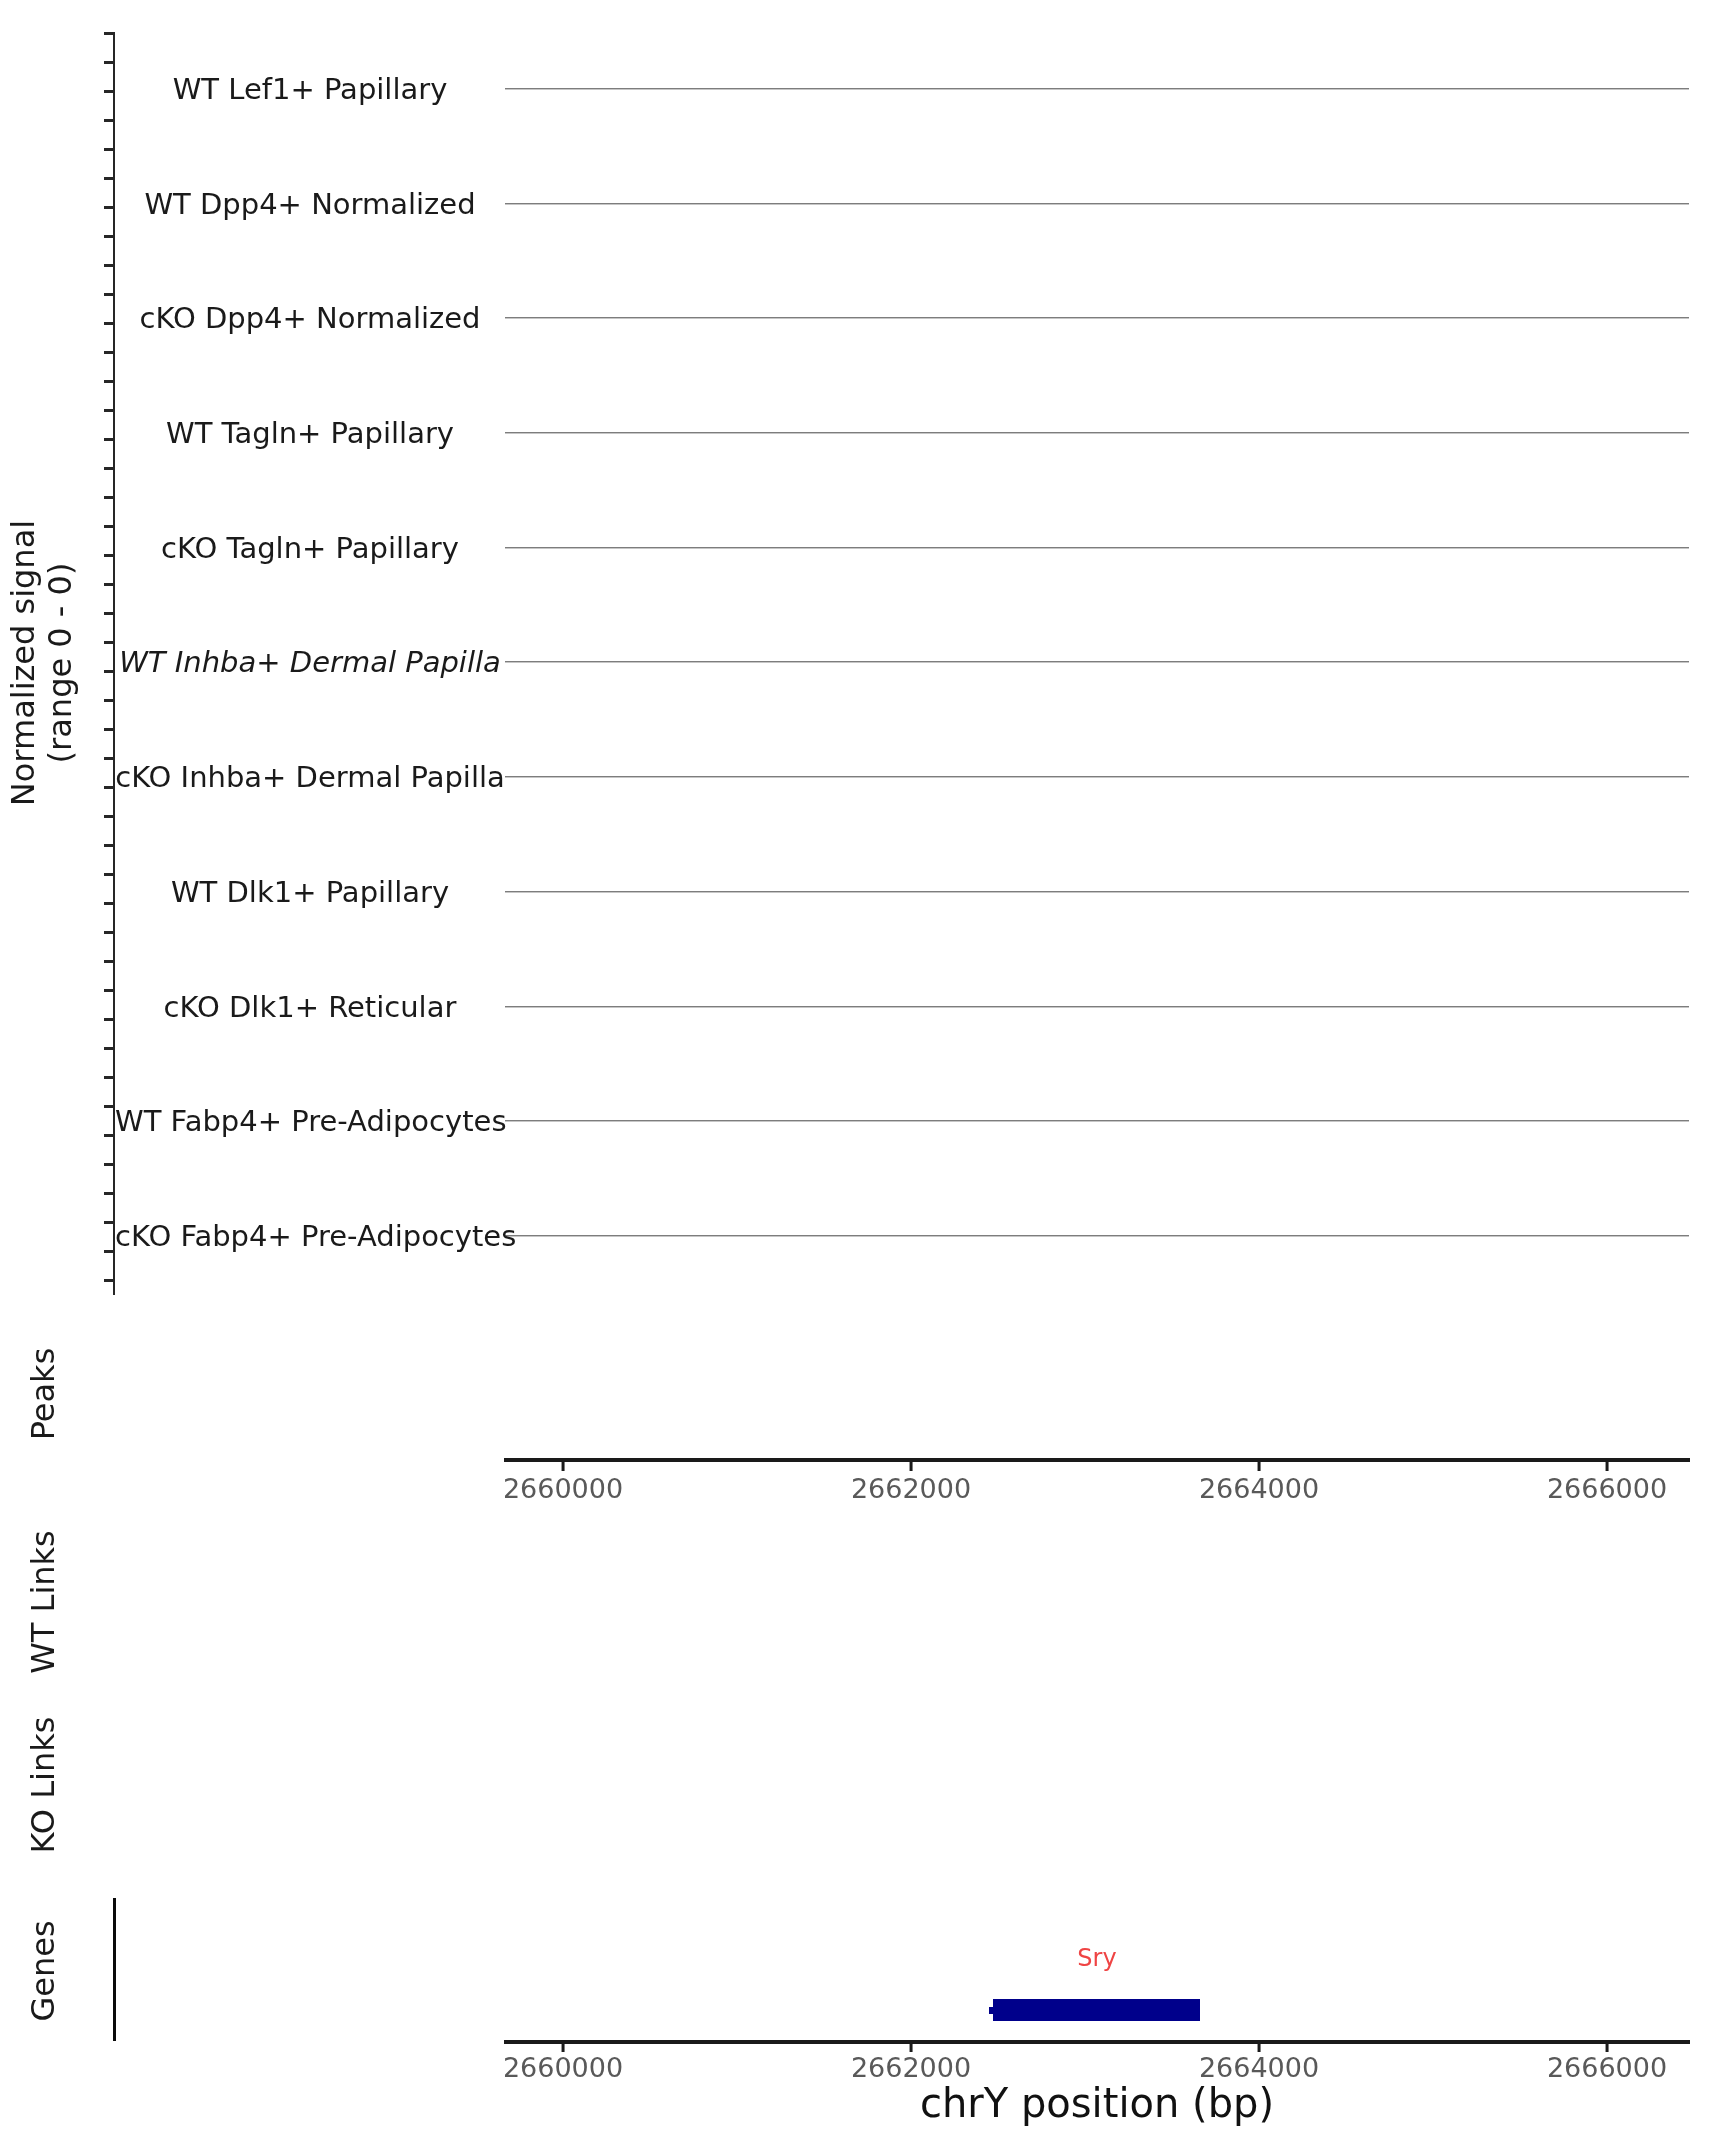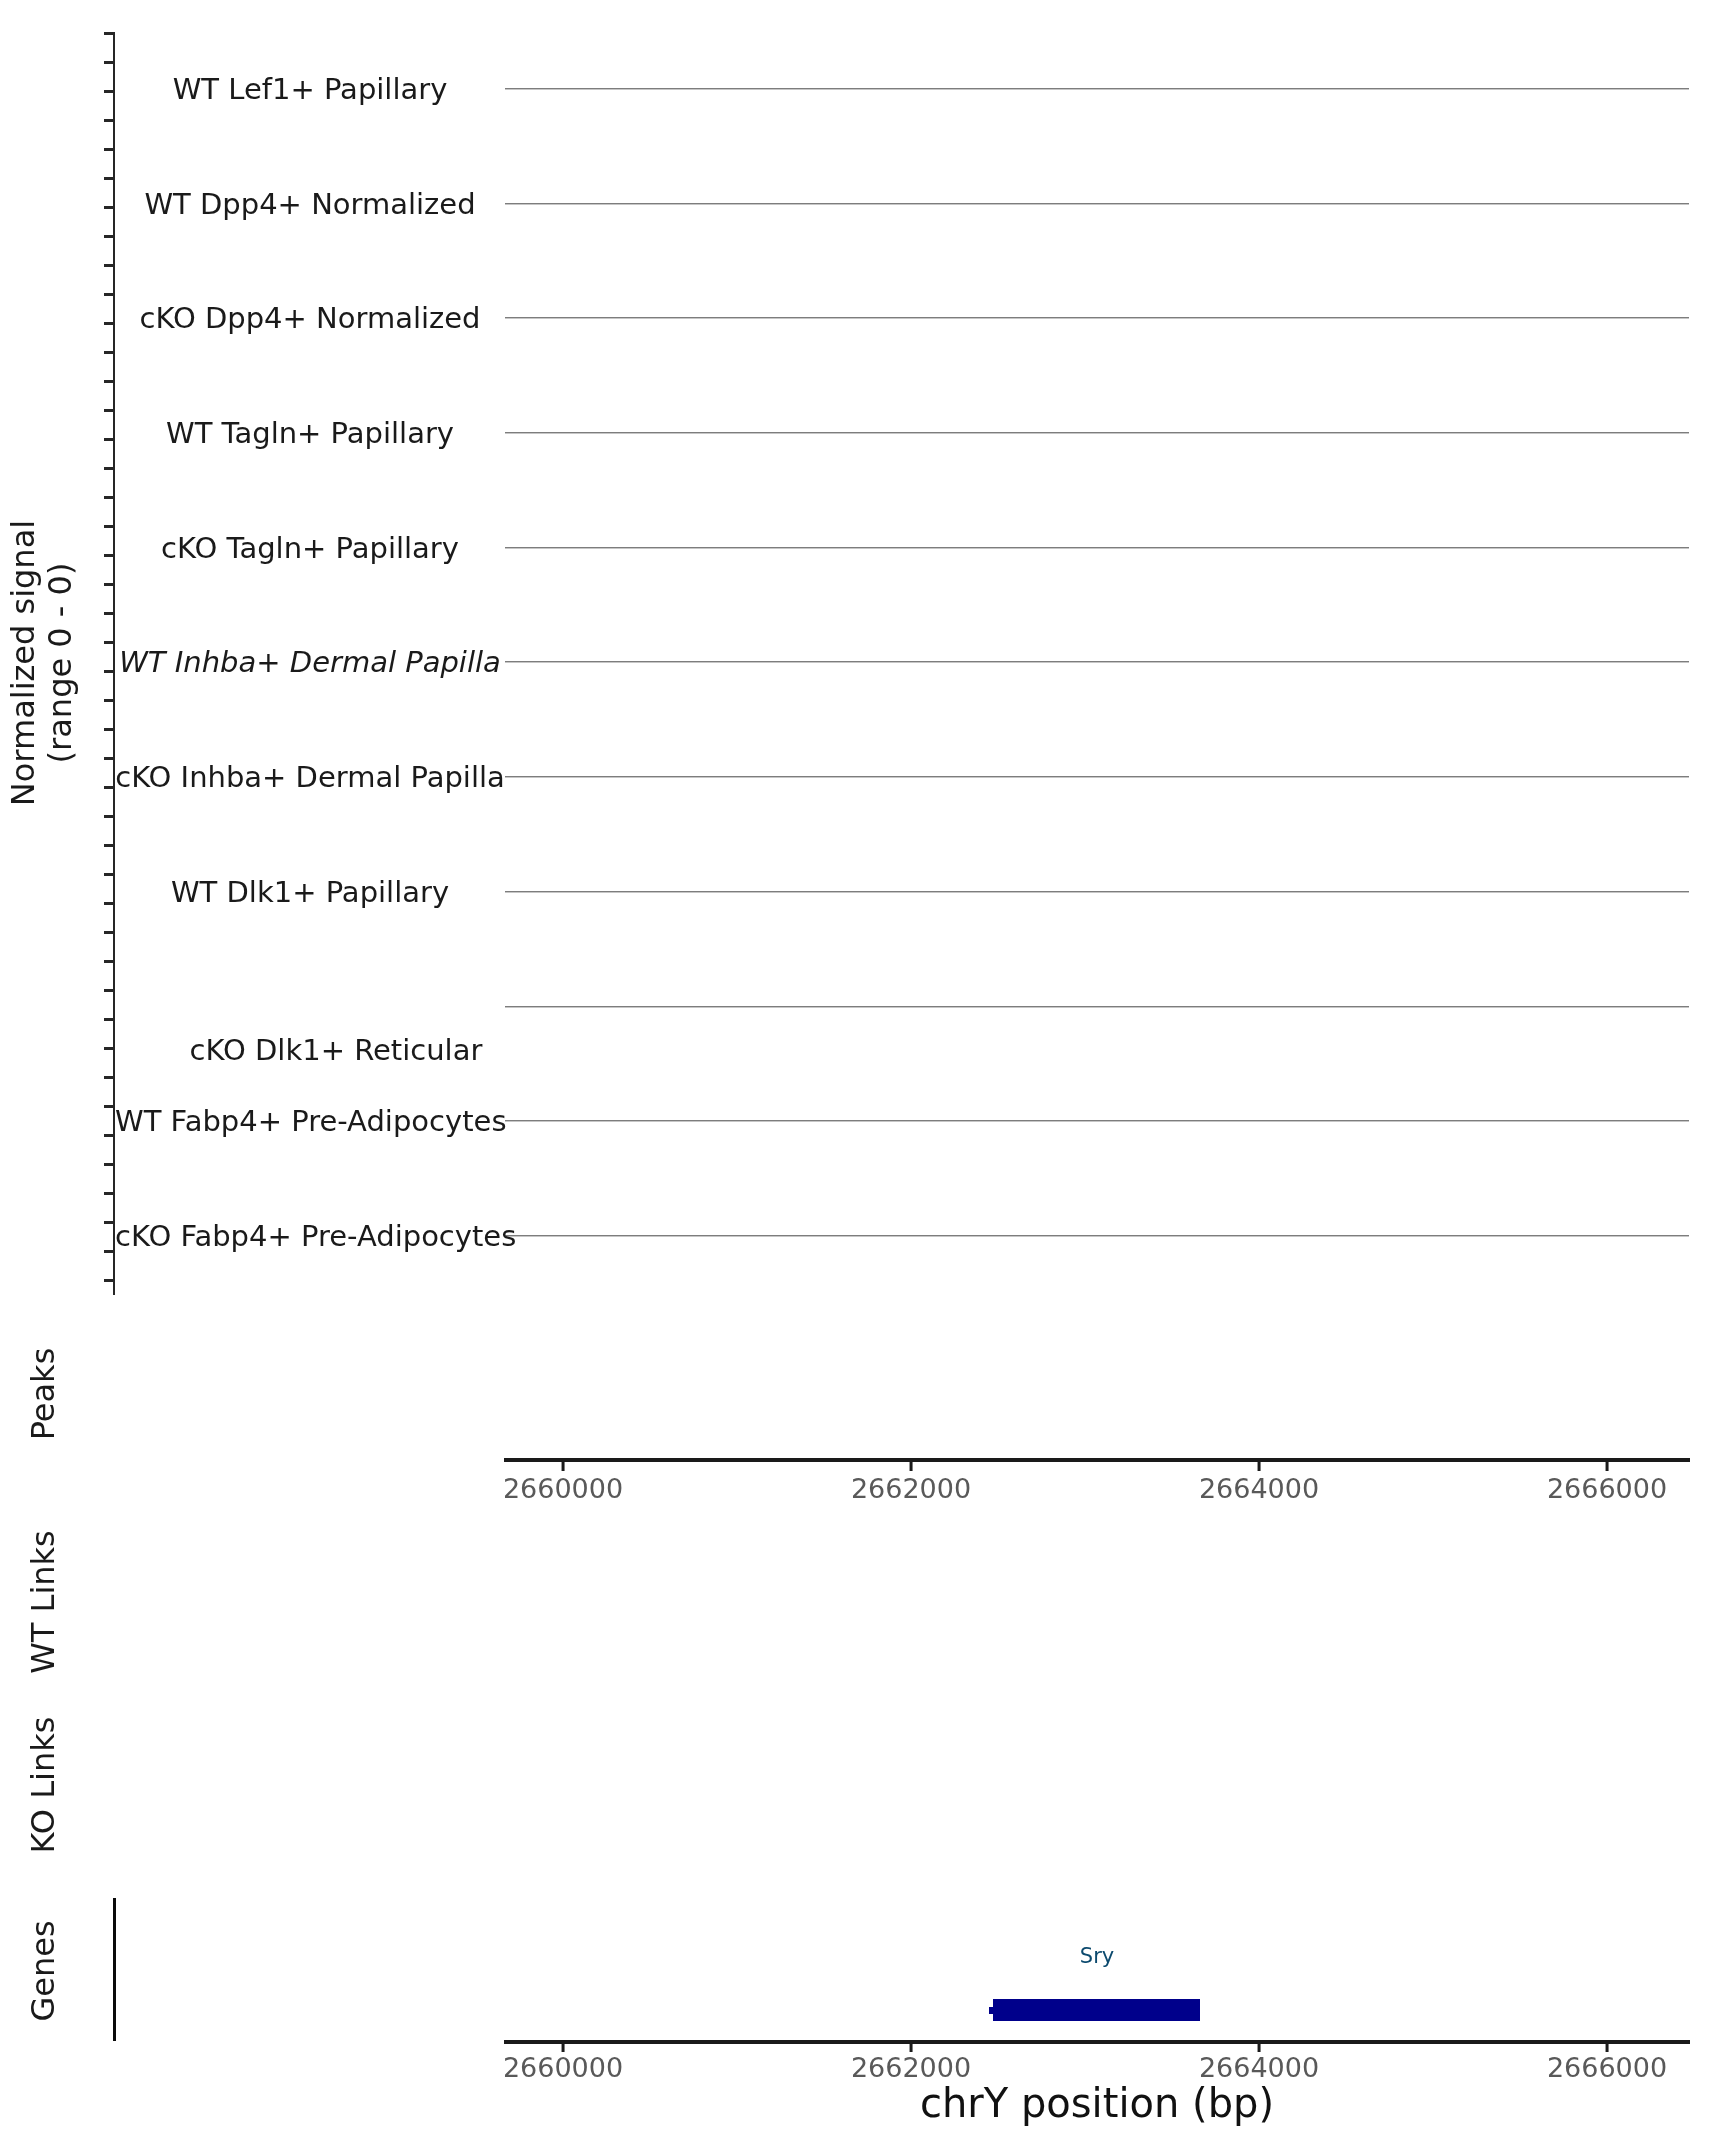--- a/index.html
+++ b/index.html
@@ -19,21 +19,21 @@
                transform:translateY(-50%);white-space:nowrap;color:#1a1a1a;}
   .track-line{left:505px;width:1184px;height:1.4px;background:#454545;transform:translateY(-50%);}
   
   .x-axis{left:504px;width:1186px;height:3.6px;background:#1a1a1a;}
   .x-tick{width:2.9px;height:9.3px;background:#1a1a1a;transform:translateX(-50%);}
   .x-ticklabel{font-size:27px;color:#595959;transform:translateX(-50%);white-space:nowrap;text-align:center;}
   
   .genes-spine{left:113px;top:1898px;width:2.9px;height:143px;background:#0a0a0a;}
   .gene-body{top:1999px;height:21.5px;background:#00008B;}
   .gene-cap{top:2007px;height:6.5px;background:#00008B;}
-  .gene-name{font-size:21px;transform:translateX(-50%);color:#0c4a6e;}
+  .gene-name{font-size:24px;transform:translateX(-50%);color:#ef4444;}
   .x-title{left:504px;width:1186px;text-align:center;font-size:40px;color:#111111;}
 </style>
 </head>
 <body>
 
 <div class="fig">
 
   <div class="abs y-ticks"></div>
   <div class="abs y-spine"></div>
 
@@ -43,21 +43,21 @@
   </div>
 
   <div class="abs track-label" style="top:89px;">WT Lef1+ Papillary</div>
   <div class="abs track-label" style="top:204px;">WT Dpp4+ Normalized</div>
   <div class="abs track-label" style="top:318px;">cKO Dpp4+ Normalized</div>
   <div class="abs track-label" style="top:433px;">WT Tagln+ Papillary</div>
   <div class="abs track-label" style="top:548px;">cKO Tagln+ Papillary</div>
   <div class="abs track-label" style="top:662px;font-style:italic;">WT Inhba+ Dermal Papilla</div>
   <div class="abs track-label" style="top:777px;">cKO Inhba+ Dermal Papilla</div>
   <div class="abs track-label" style="top:892px;">WT Dlk1+ Papillary</div>
-  <div class="abs track-label" style="top:1050px;margin-left:26px;">cKO Dlk1+ Reticular</div>
+  <div class="abs track-label" style="top:1007px;">cKO Dlk1+ Reticular</div>
   <div class="abs track-label" style="top:1121px;">WT Fabp4+ Pre-Adipocytes</div>
   <div class="abs track-label" style="top:1236px;">cKO Fabp4+ Pre-Adipocytes</div>
 
   <div class="abs track-line" style="top:89px;"></div>
   <div class="abs track-line" style="top:204px;"></div>
   <div class="abs track-line" style="top:318px;"></div>
   <div class="abs track-line" style="top:433px;"></div>
   <div class="abs track-line" style="top:548px;"></div>
   <div class="abs track-line" style="top:662px;"></div>
   <div class="abs track-line" style="top:777px;"></div>

